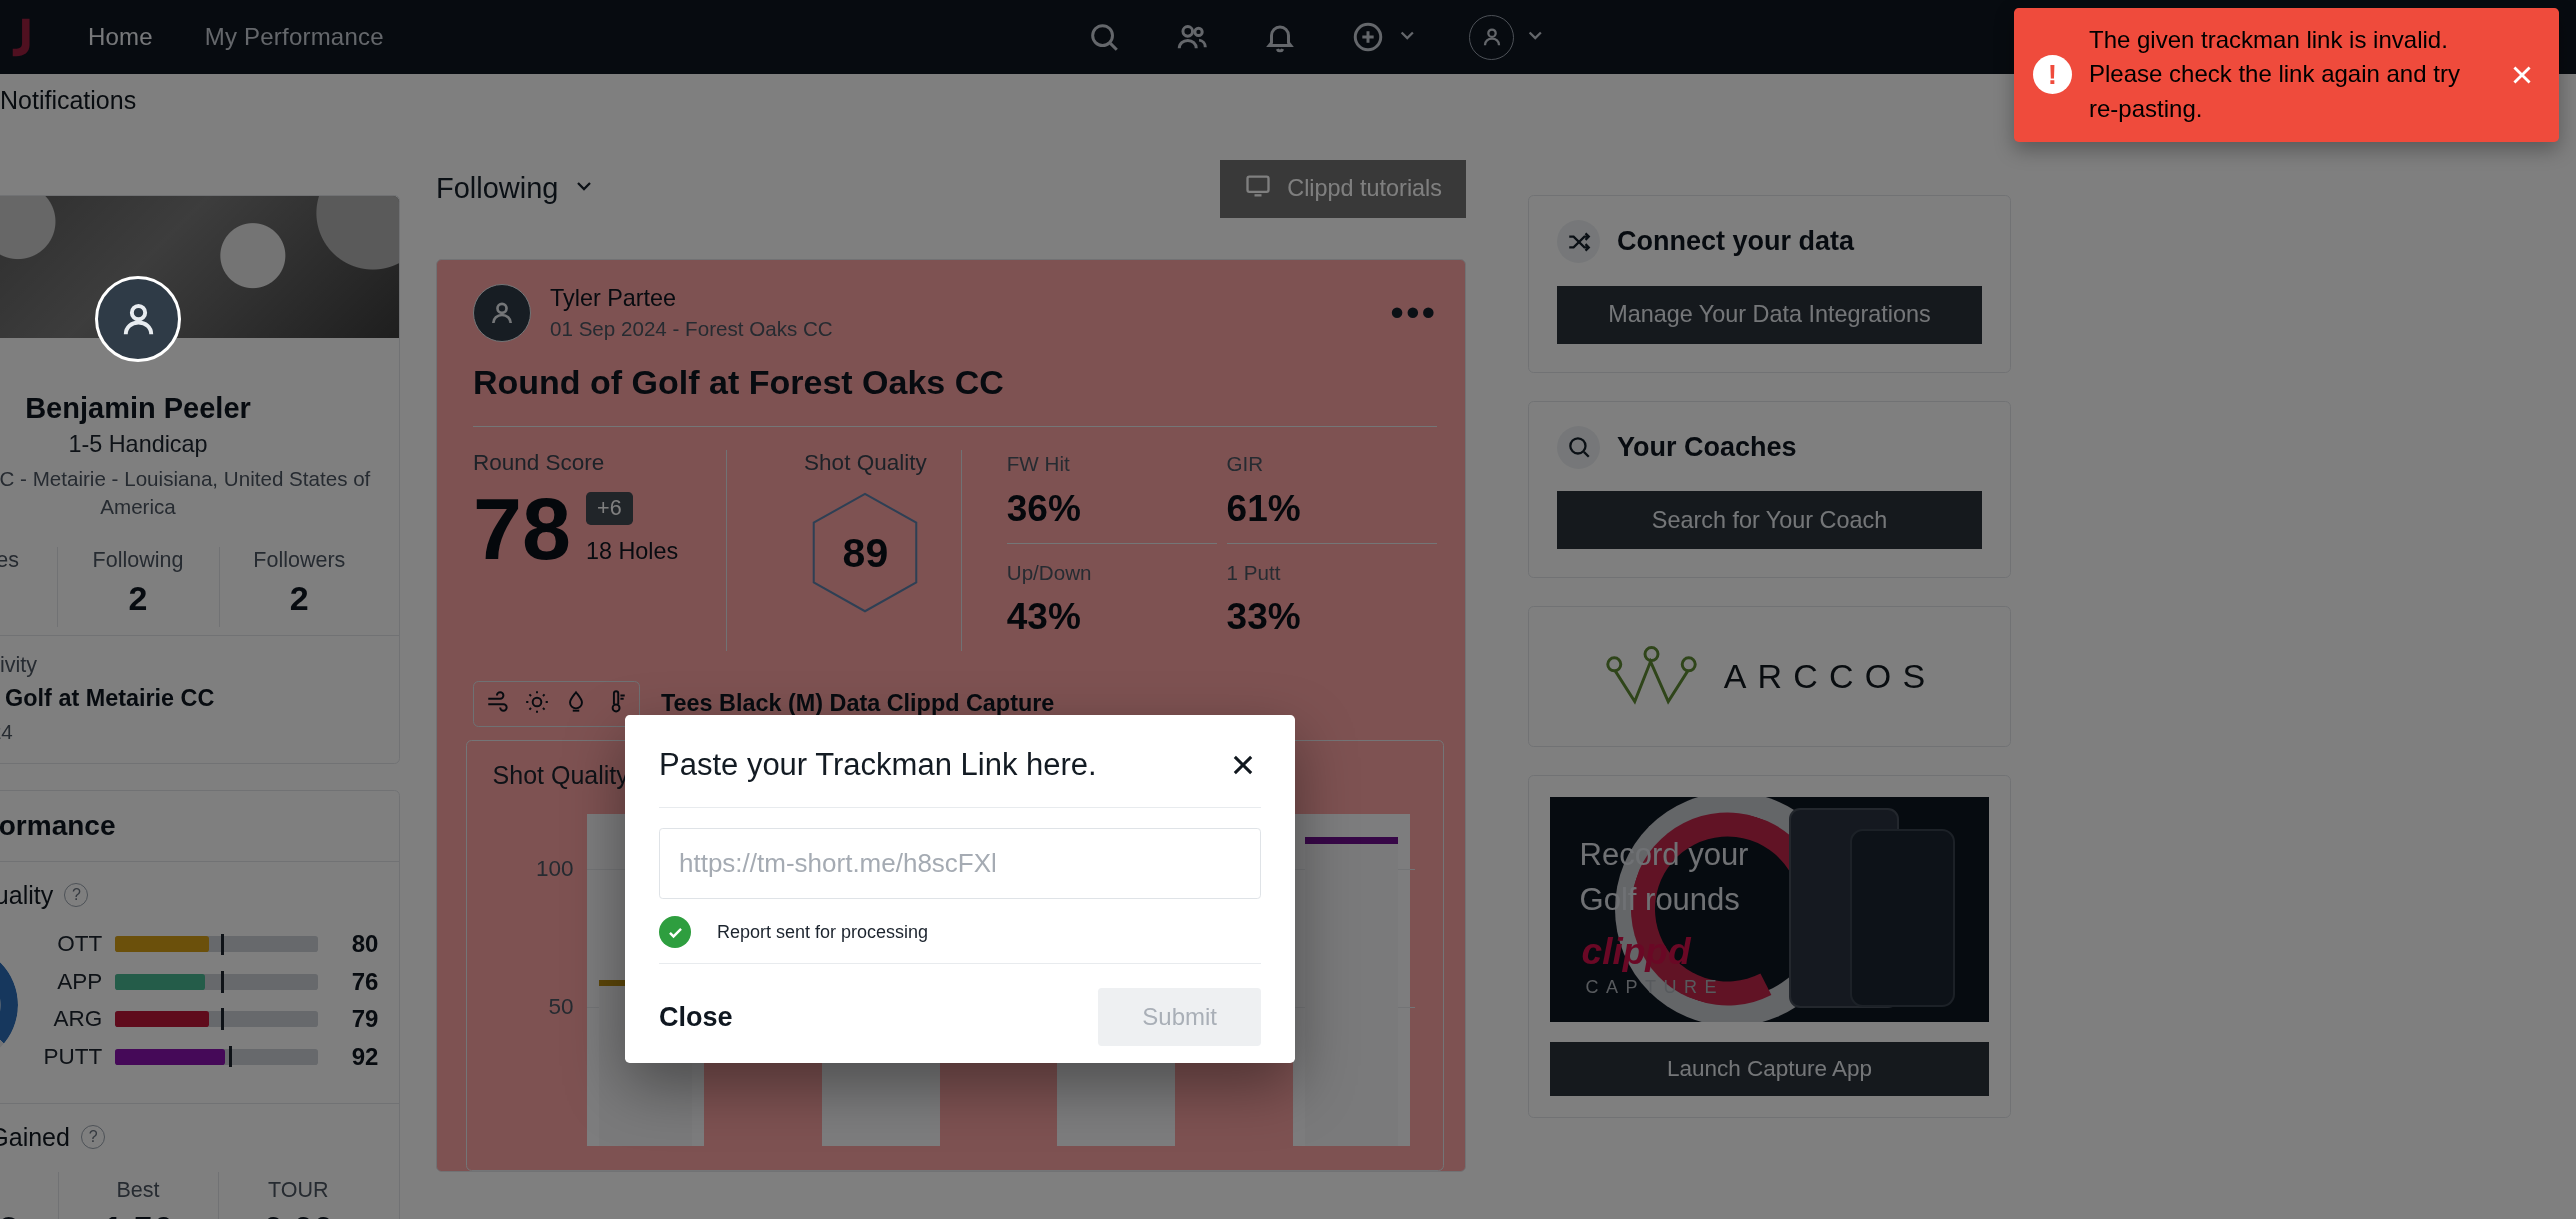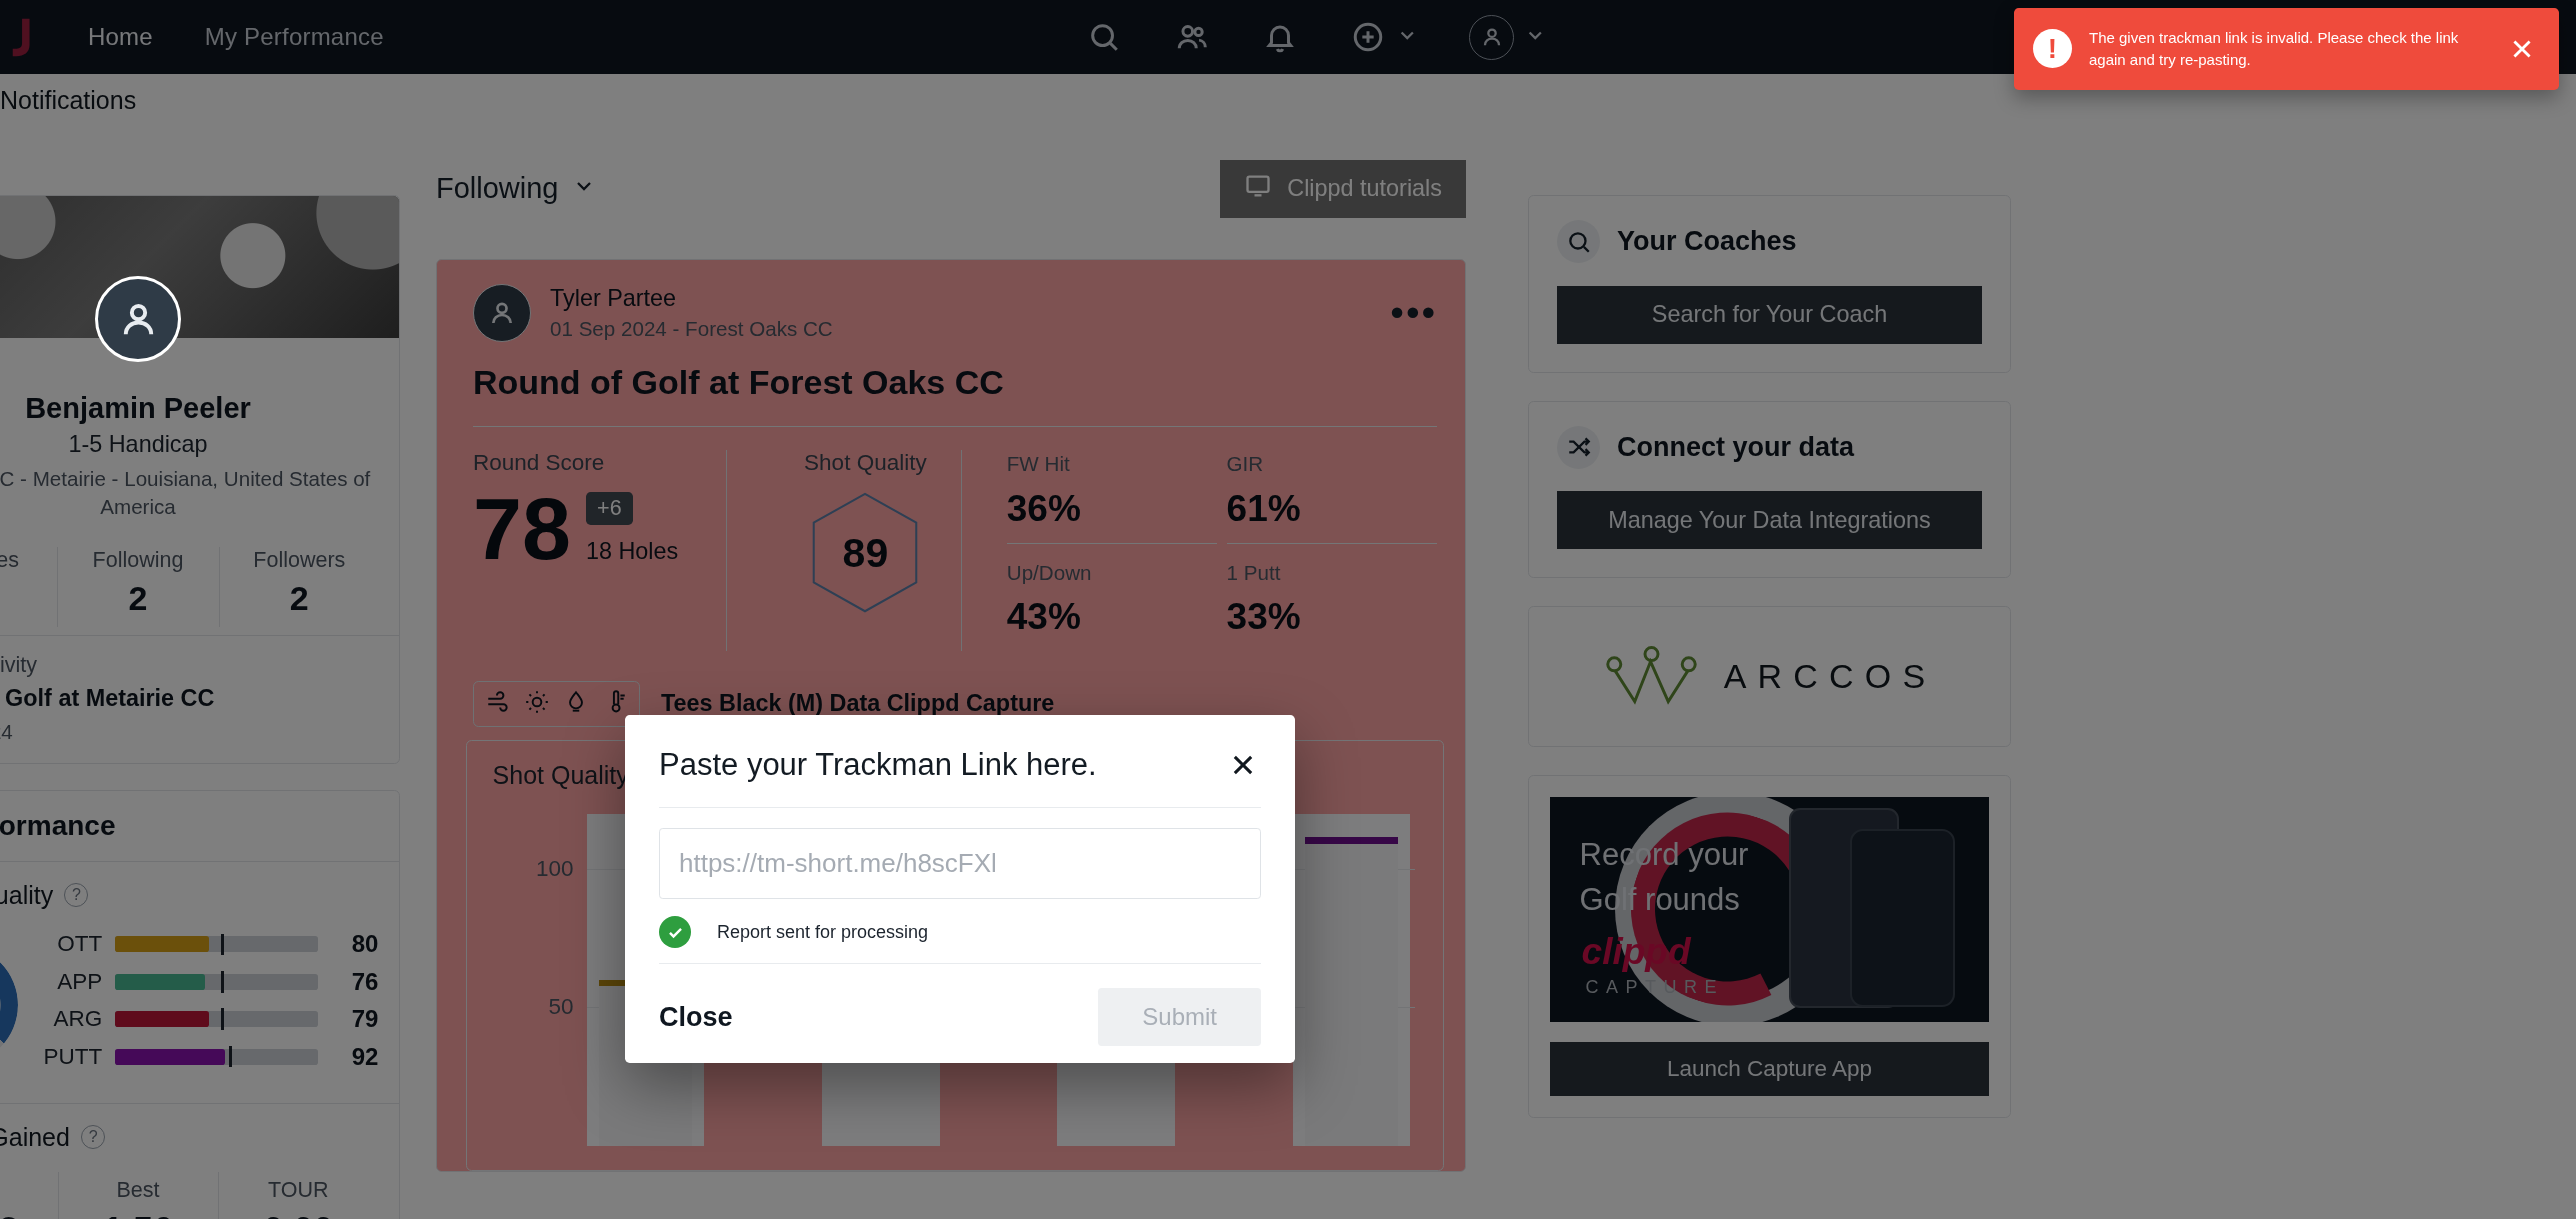--- a/index.html
+++ b/index.html
@@ -264,21 +264,21 @@
 
   
   .toast {
     position: absolute; right: 17px; top: 7.5px; width: 545px; min-height: 82px;
     background: #ef4b3c; border-radius: 4.7px; display: flex; align-items: center;
     padding: 15px 19px; gap: 17px; box-shadow: 0 7.5px 20.6px rgba(0,0,0,.3); z-index: 40;
   }
   .toast-ico { width: 39px; height: 39px; border-radius: 50%; background: #fff;
                color: #ef4b3c; display: flex; align-items: center; justify-content: center;
                font-size: 28px; font-weight: 700; flex: 0 0 39px; }
-  .toast-msg { color: #ffffff; font-size: 15px; line-height: 1.45; flex: 1; }
+  .toast-msg { color: #000000; font-size: 24px; line-height: 1.45; flex: 1; }
   .toast-x { color: #fff; width: 37px; height: 37px; display: flex; align-items: center;
              justify-content: center; cursor: pointer; flex: 0 0 37px; }
   .toast-x svg { width: 26px; height: 26px; stroke: currentColor; fill: none; stroke-width: 2.6; }
 </style>
 </head>
 <body>
 
 <div class="app">
 
   <div class="page">
@@ -608,42 +608,42 @@
           </div>
         </div>
       </div>
 
       <div class="colR">
 
         <div class="rcard">
           <div class="rhead">
             <div class="ricon">
               <svg viewBox="0 0 24 24">
-                  <circle cx="11" cy="11" r="7"></circle>
-                  <path d="M16.5 16.5 L21 21"></path>
-                </svg>
-            </div>
-            <div class="rtitle">Your Coaches</div>
-          </div>
-          <button class="rbtn">Search for Your Coach</button>
-        </div>
-
-        <div class="rcard">
-          <div class="rhead">
-            <div class="ricon">
-              <svg viewBox="0 0 24 24">
                   <path d="M3 7h4l10 10h4"></path>
                   <path d="M3 17h4l10-10h4"></path>
                 <path d="M18 4l3 3-3 3"></path>
                   <path d="M18 14l3 3-3 3"></path>
                 </svg>
             </div>
             <div class="rtitle">Connect your data</div>
           </div>
           <button class="rbtn">Manage Your Data Integrations</button>
+        </div>
+
+        <div class="rcard">
+          <div class="rhead">
+            <div class="ricon">
+              <svg viewBox="0 0 24 24">
+                  <circle cx="11" cy="11" r="7"></circle>
+                  <path d="M16.5 16.5 L21 21"></path>
+                </svg>
+            </div>
+            <div class="rtitle">Your Coaches</div>
+          </div>
+          <button class="rbtn">Search for Your Coach</button>
         </div>
 
         <div class="intcard">
           <div class="intlogo">
             <span>
               <svg width="97" height="67" viewBox="0 0 104 72" aria-hidden="true">
                 <g fill="none" stroke="#5f8a35" stroke-width="3.2">
                   <circle cx="12" cy="24" r="7"></circle>
                     <circle cx="52" cy="13" r="7"></circle>
                     <circle cx="92" cy="24" r="7"></circle>

